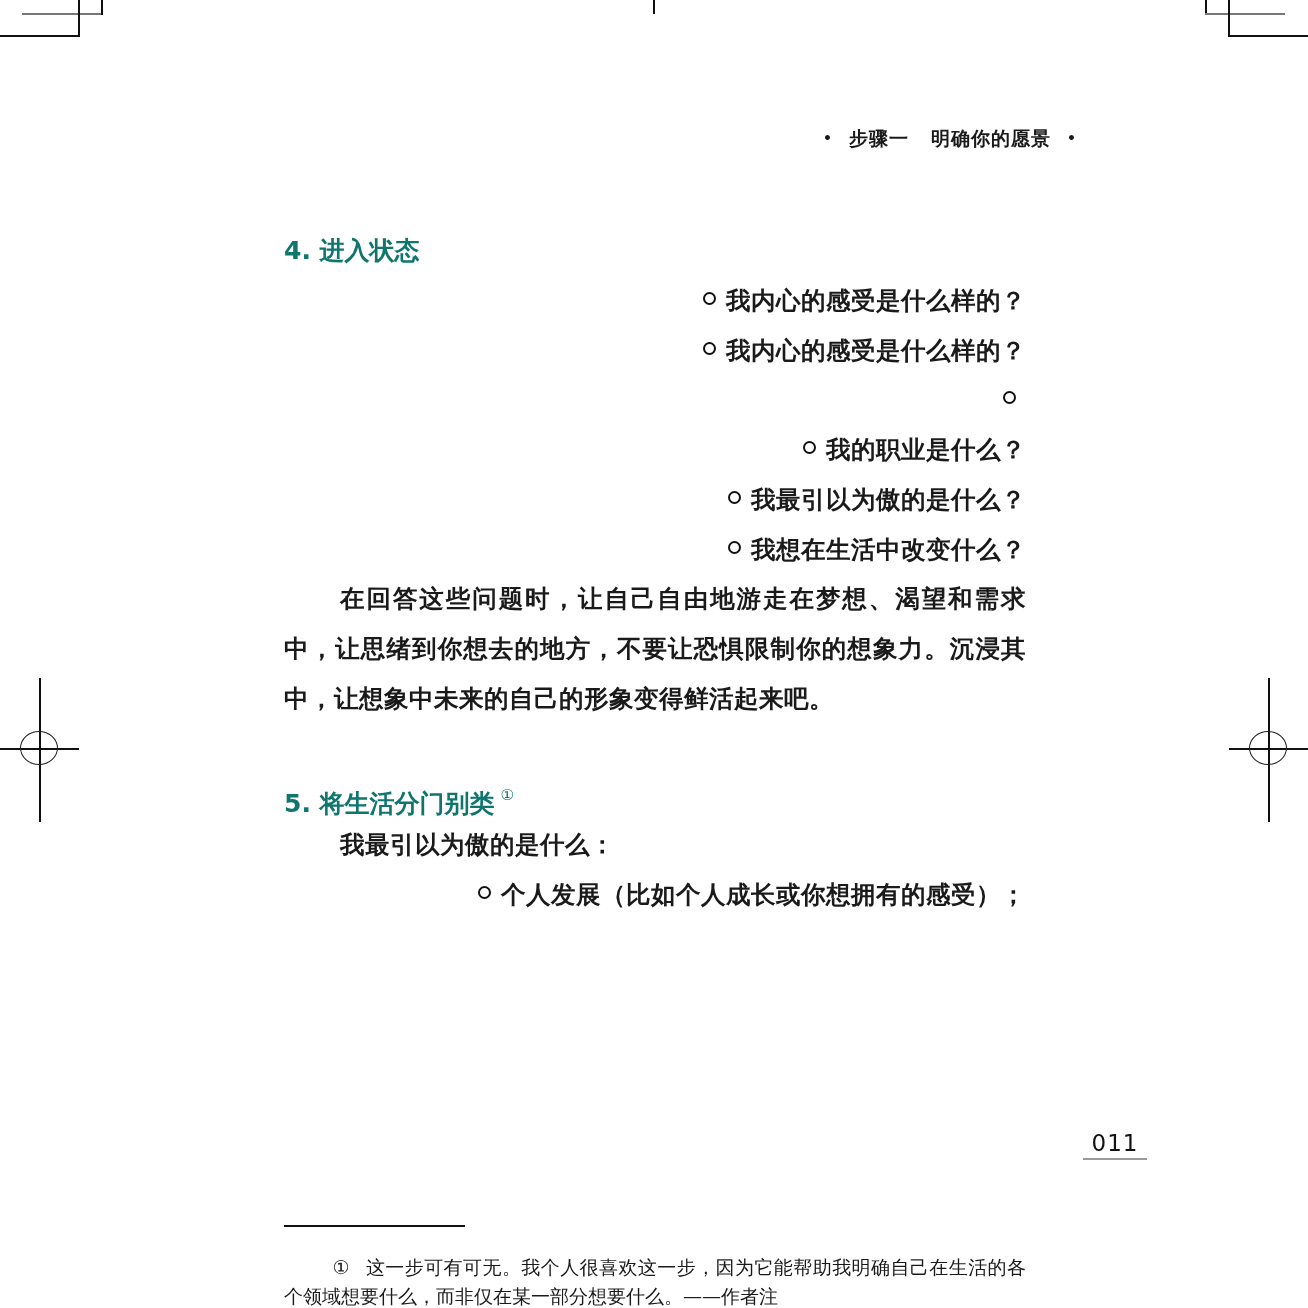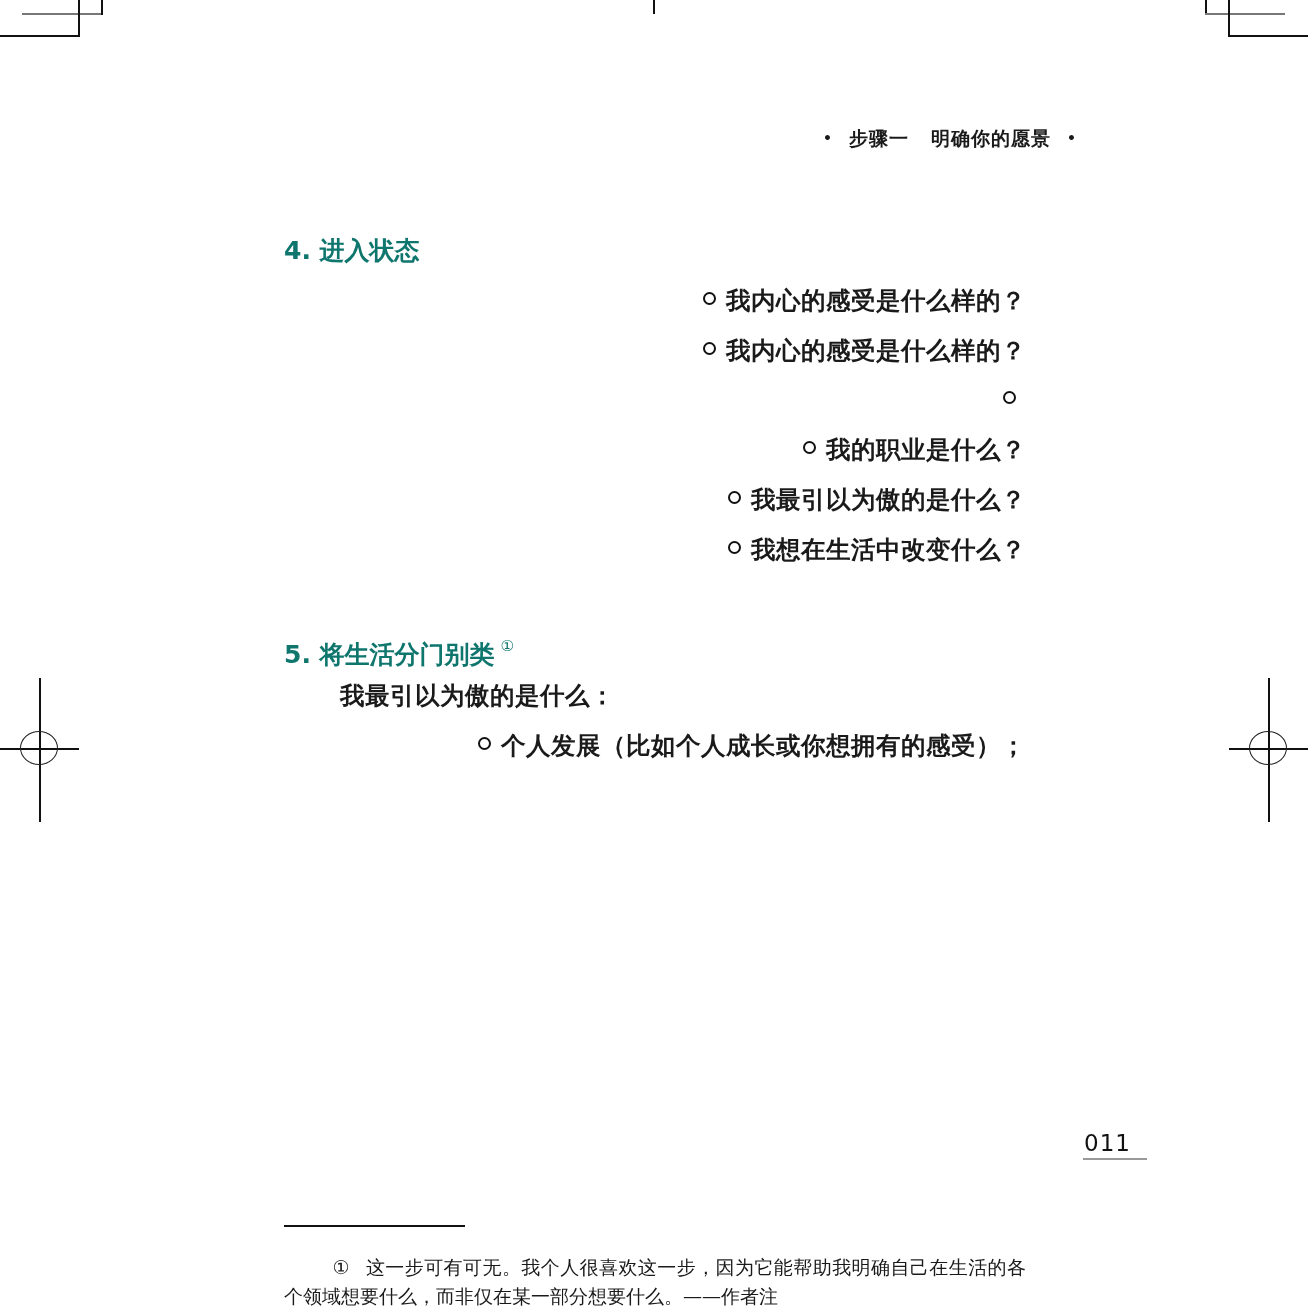--- a/index.html
+++ b/index.html
@@ -89,21 +89,21 @@
       margin-right: 10px;
       vertical-align: 4px;
     }
     .spacer { height: 47px; }
 
     .page-number {
       position: absolute;
       left: 1084px;
       top: 1130px;
       width: 62px;
-      text-align: left;
+      text-align: center;
       font-family: "DejaVu Sans", "Liberation Sans", sans-serif;
       font-size: 23px;
       color: #111;
       letter-spacing: 1px;
     }
     .page-number-rule {
       position: absolute;
       left: 1083px;
       top: 1158px;
       width: 64px;
@@ -163,20 +163,21 @@
 
   <div>
     <div class="li"><span class="bullet"></span><span>我内心的感受是什么样的？</span></div>
     <div class="li"><span class="bullet"></span><span>我内心的感受是什么样的？</span></div>
     <div class="li"><span class="bullet"></span></div>
     <div class="li"><span class="bullet"></span><span>我的职业是什么？</span></div>
     <div class="li"><span class="bullet"></span><span>我最引以为傲的是什么？</span></div>
     <div class="li"><span class="bullet"></span><span>我想在生活中改变什么？</span></div>
   </div>
 
+  <p class="p indent">在回答这些问题时，让自己自由地游走在梦想、渴望和需求中，让思绪到你想去的地方，不要让恐惧限制你的想象力。沉浸其中，让想象中未来的自己的形象变得鲜活起来吧。</p>
 
   <div class="spacer"></div>
 
   <h2 class="h"><span>5. 将生活分门别类</span><sup>①</sup></h2>
   <p class="p indent">我最引以为傲的是什么：</p>
   <div class="li"><span class="bullet"></span><span>个人发展（比如个人成长或你想拥有的感受）；</span></div>
 </div>
 
 <div class="page-number">011</div>
 <div class="page-number-rule"></div>

